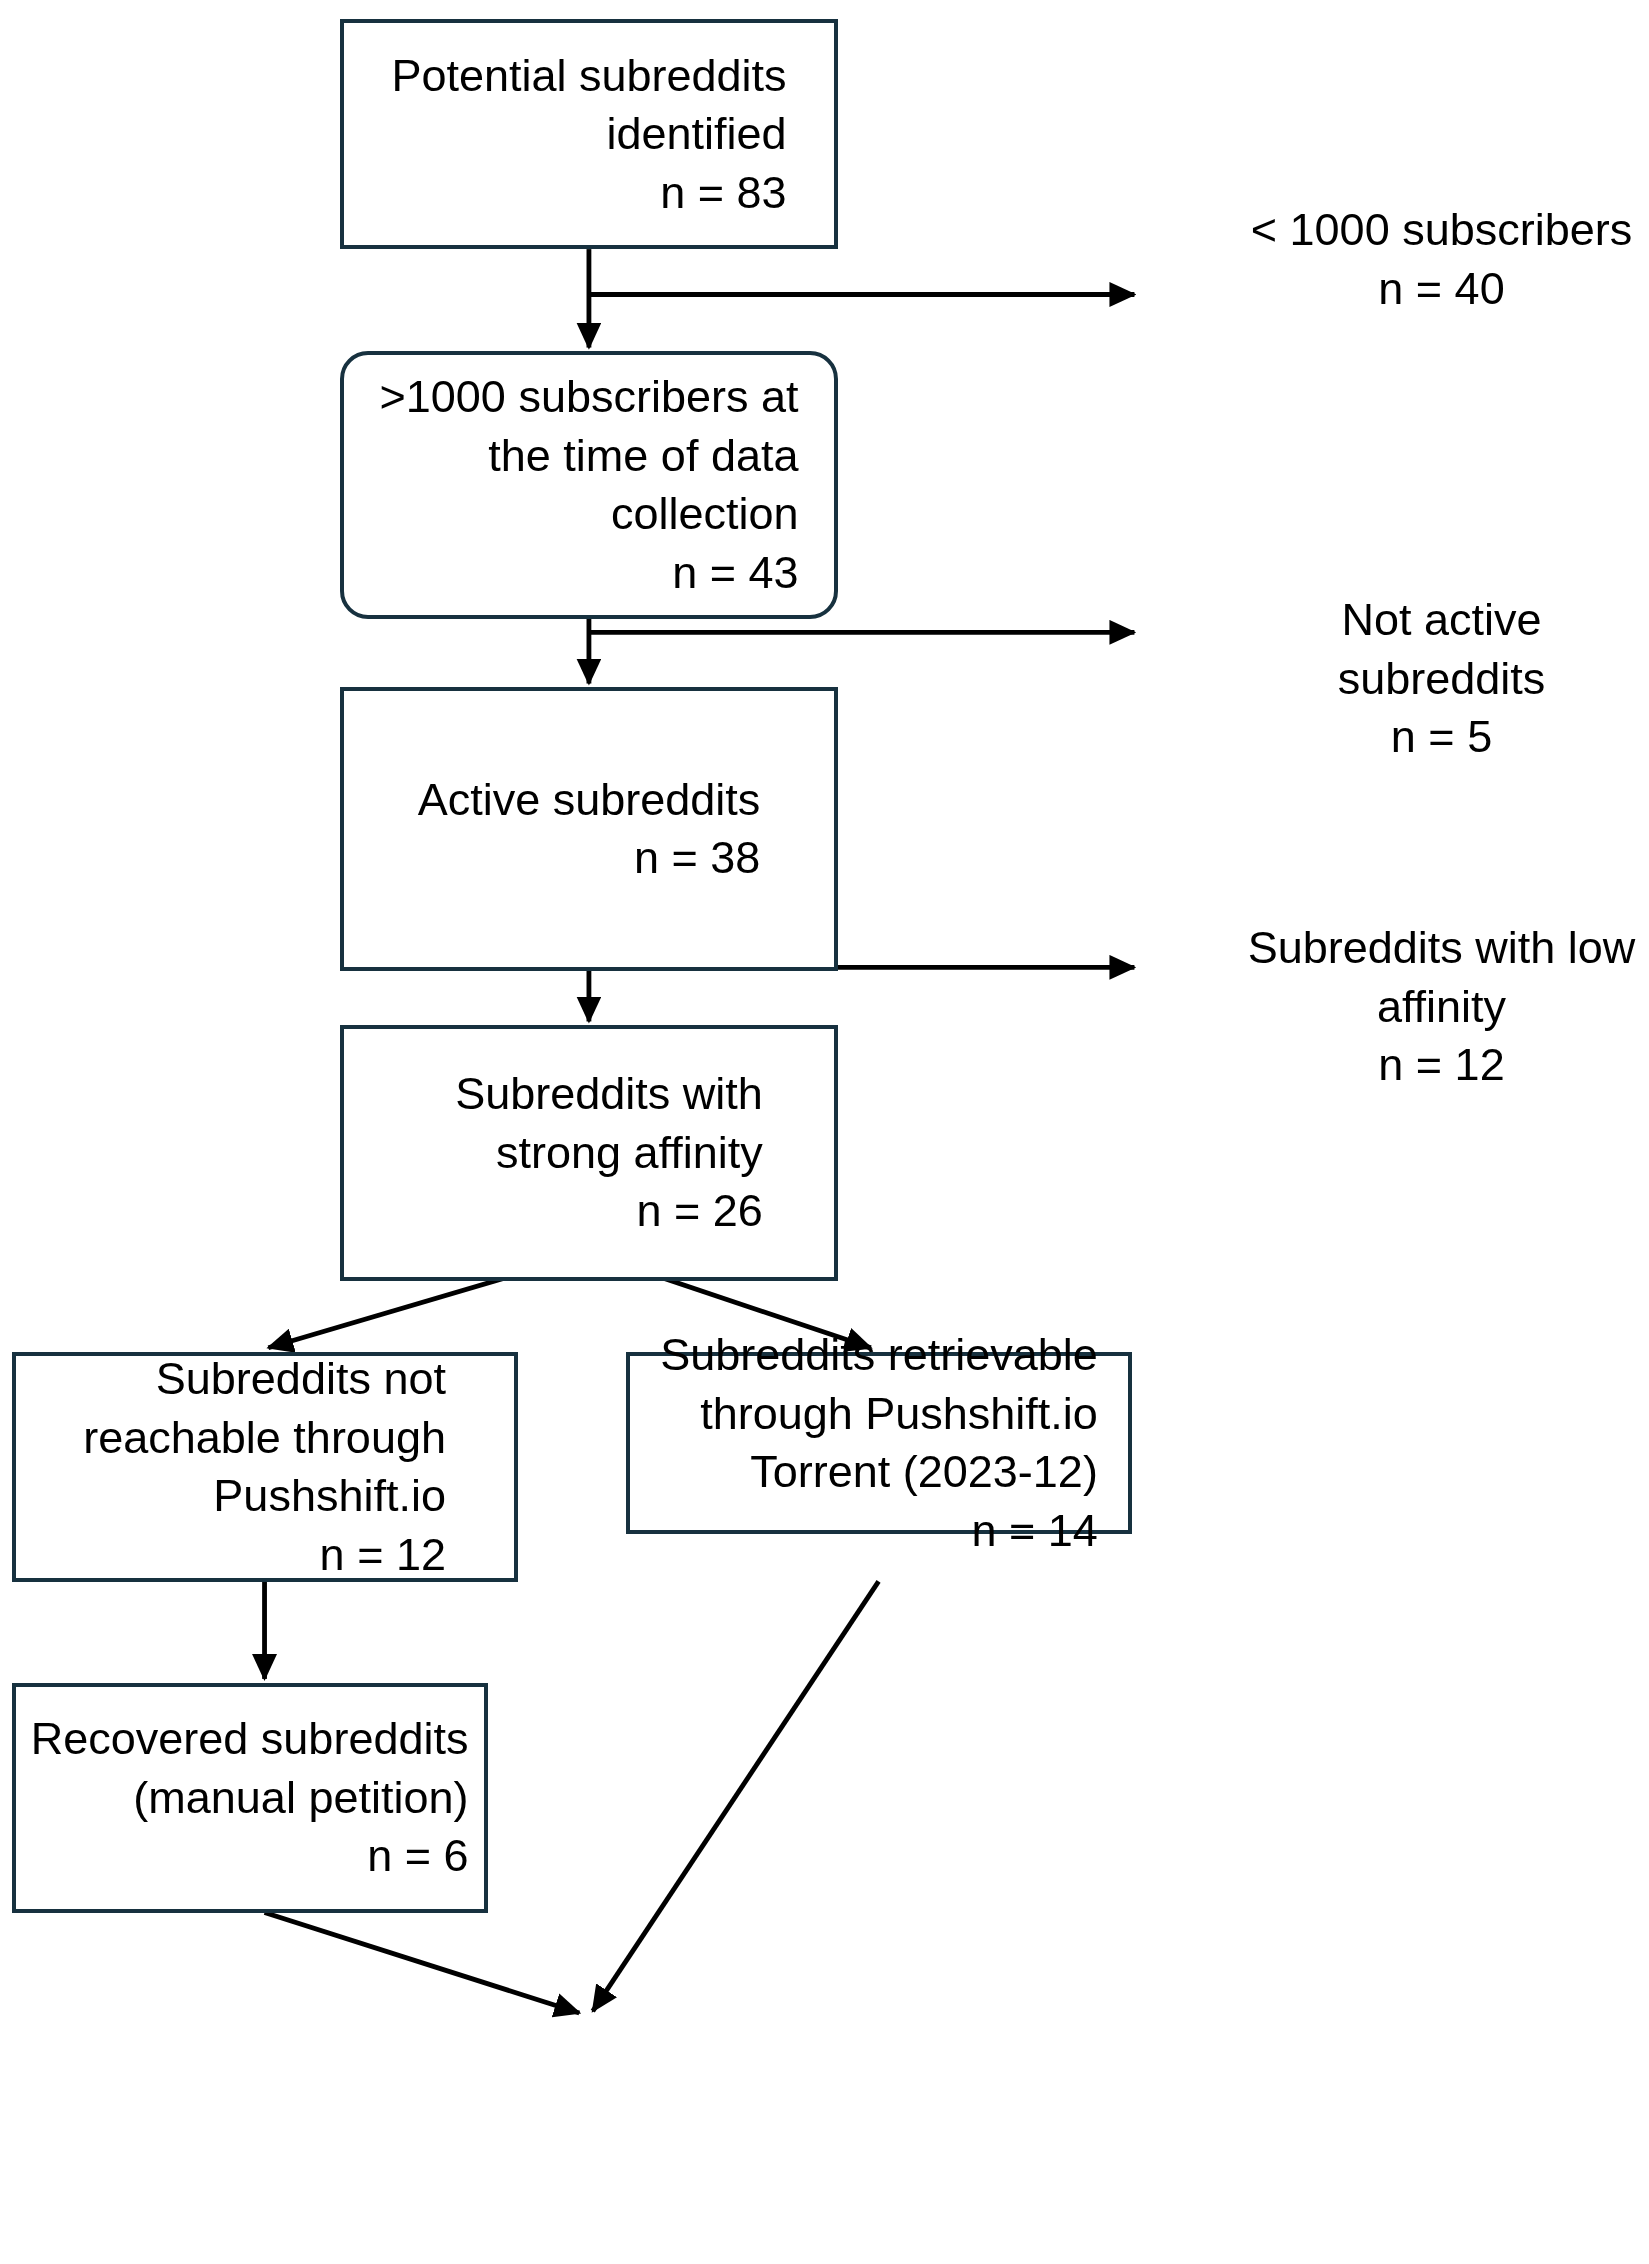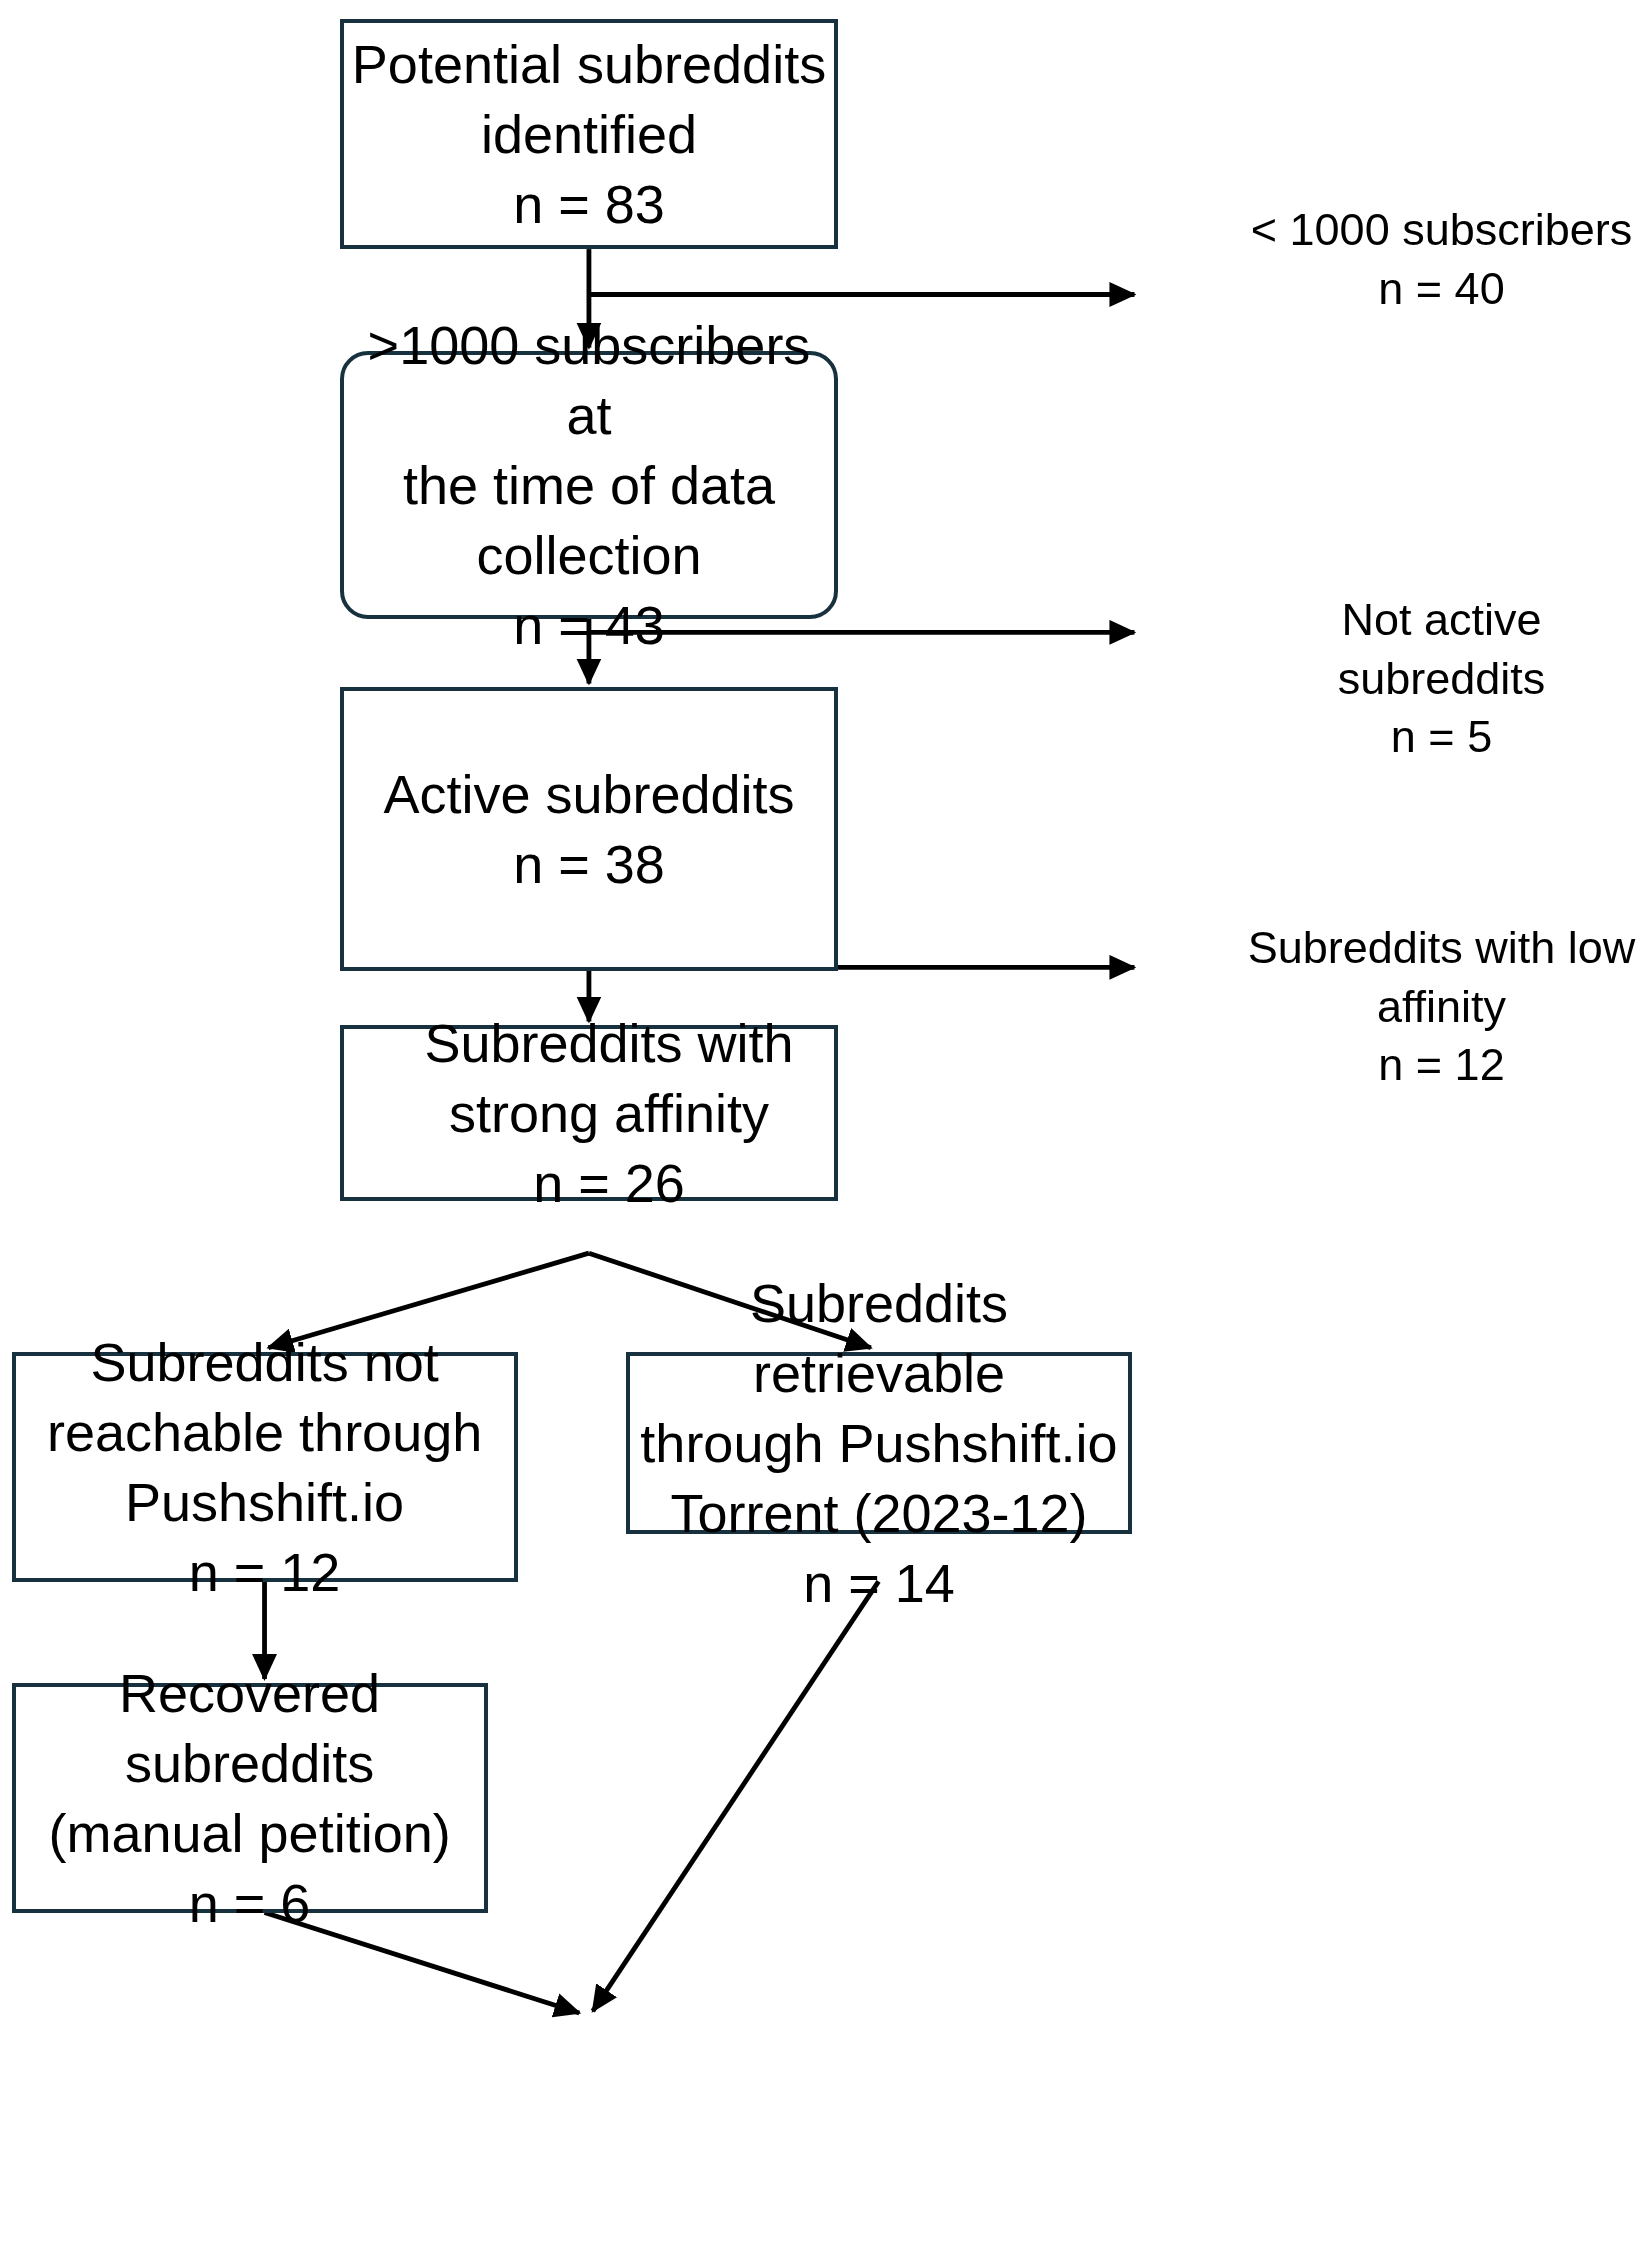--- a/index.html
+++ b/index.html
@@ -34,39 +34,39 @@
     fill: none;
   }
   .arrowhead-shape { fill: var(--line); }
   .box {
     position: absolute;
     border: 4.3px solid var(--box-border);
     background: var(--box-fill);
     display: flex;
     align-items: center;
     justify-content: center;
-    text-align: center;
+    text-align: right;
     white-space: pre-line;
-    font-size: 54px;
+    font-size: 45px;
     line-height: 1.3;
     color: var(--text);
   }
   .xlabel {
     position: absolute;
     text-align: center;
     white-space: pre-line;
     font-size: 45px;
     line-height: 1.3;
     color: var(--text);
   }
   
   .b1 { left: 340px; top: 19.3px;   width: 498px; height: 230px; }
   .b2 { left: 340px; top: 351px;  width: 498px; height: 268px; border-radius: 28px; }
   .b3 { left: 340px; top: 687px;  width: 498px; height: 284px; }
-  .b4 { left: 340px; top: 1025px; width: 498px; height: 176px; padding-left: 40px; }
+  .b4 { left: 340px; top: 1025px; width: 498px; height: 256px; padding-left: 40px; }
   .b5 { left: 11.6px;  top: 1352px; width: 506px; height: 230px; }
   .b6 { left: 626px; top: 1352px; width: 506px; height: 182px; }
   .b7 { left: 11.6px;  top: 1683px; width: 476px; height: 230px; }
   .b8 { left: 340px; top: 2017px; width: 498px; height: 228px; }
   
   .l1 { left: 1171px; top: 201px; width: 541px; }
   .l2 { left: 1171px; top: 591px; width: 541px; }
   .l3 { left: 1171px; top: 919px; width: 541px; }
 </style>
 </head>

